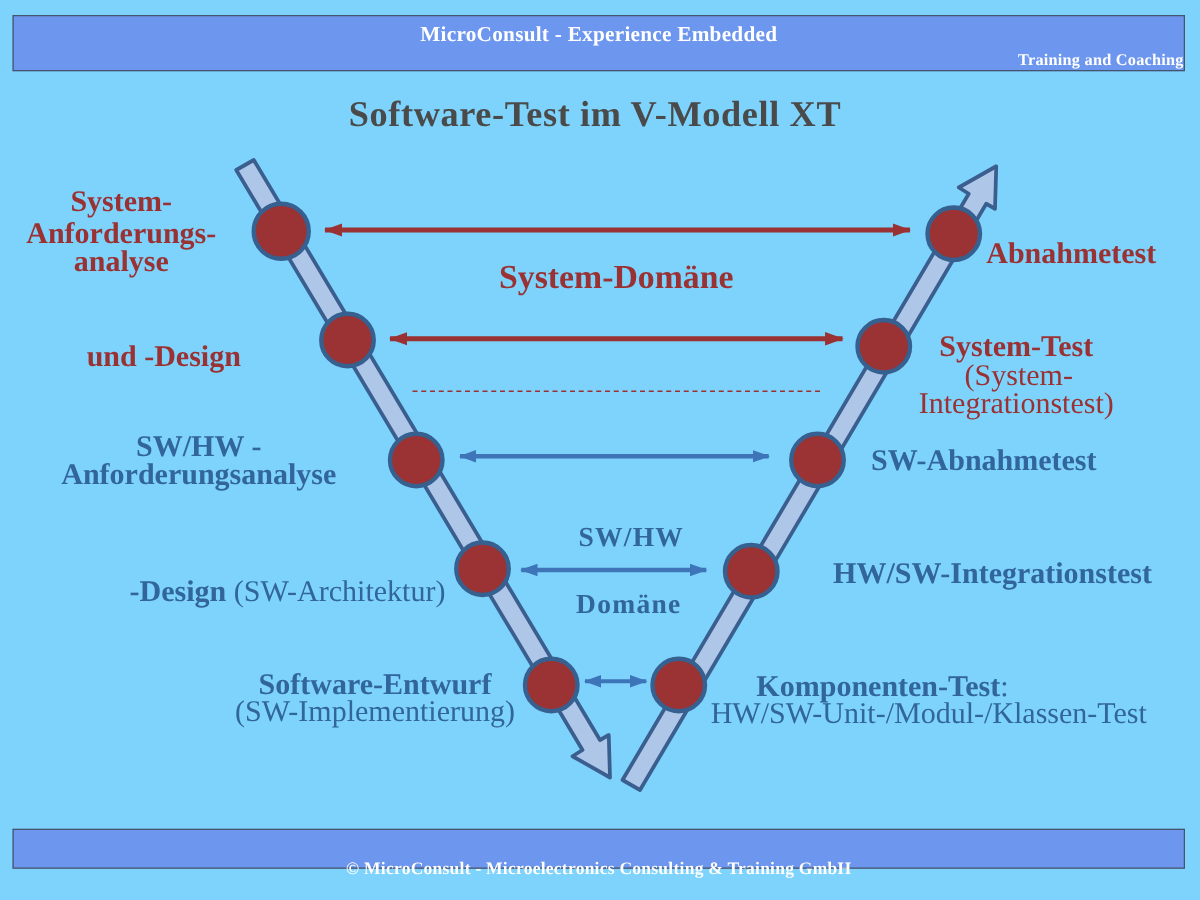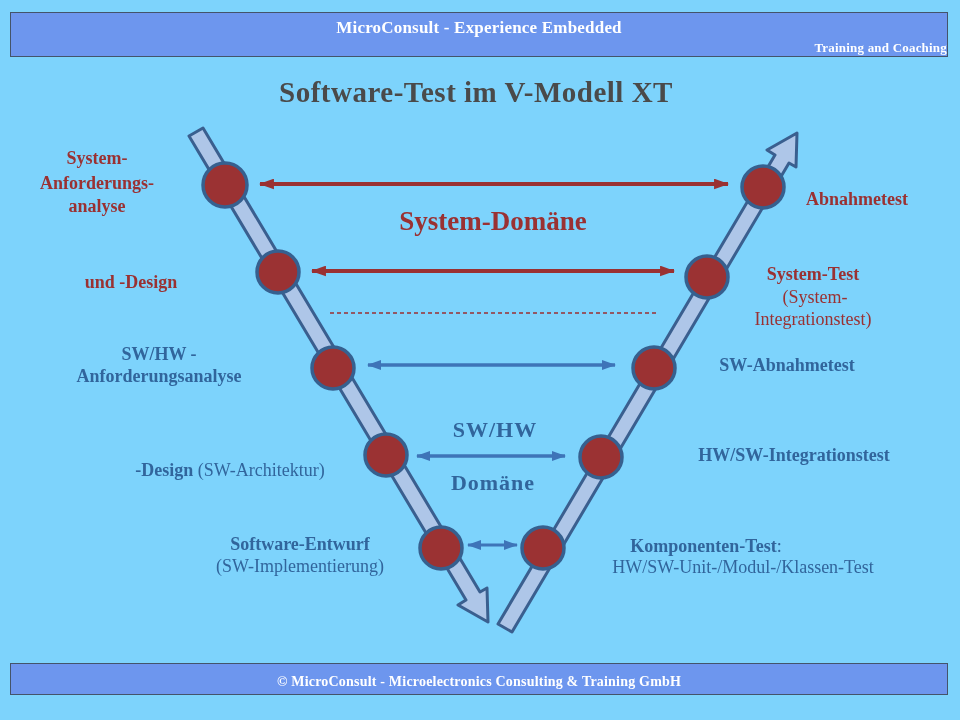--- a/index.html
+++ b/index.html
@@ -7,34 +7,34 @@
     position:relative;width:960px;height:720px;overflow:hidden;background:#7dd3fc;
     font-family:Liberation Serif, serif;
   }
   .layer{position:absolute;left:0;top:0;}
   .banner{
     position:absolute;left:10px;width:938px;background:#6D96EE;border:1px solid #44546A;
     color:#fff;text-align:center;font-weight:bold;box-sizing:border-box;
   }
   .bl1{font-size:17px;margin-top:5px;letter-spacing:.2px;}
   .bl2{font-size:13px;margin-top:2px;letter-spacing:.2px;text-align:right;}
-  .bft{font-size:14px;margin-top:10px;letter-spacing:.2px;}
+  .bft{font-size:14px;margin-top:24px;letter-spacing:.2px;}
   .title{
     position:absolute;left:476px;top:76px;transform:translateX(-50%);
     font-size:29px;font-weight:bold;color:#4A4A4A;white-space:nowrap;letter-spacing:.5px;
   }
   .lbl{
     position:absolute;transform:translateX(-50%);white-space:nowrap;
-    font-size:18px;line-height:1.1;
+    font-size:24px;line-height:1.1;
   }
   .b{font-weight:bold;}
   .red{color:#9A3132;}
   .blue{color:#31659C;}
   .big{font-size:27px;}
-  .mid{font-size:22px;letter-spacing:1px;}
+  .mid{font-size:22px;letter-spacing:1px;margin-left:10px;}
 </style>
 </head>
 <body>
 
 <div id="page">
 
   <svg class="layer" width="960" height="720" viewBox="0 0 960 720">
     <defs>
       <marker id="mr" viewBox="0 0 14 10" refX="13" refY="5" markerWidth="15" markerHeight="11" markerUnits="userSpaceOnUse" orient="auto-start-reverse">
         <path d="M0 0 L14 5 L0 10 Z" fill="#9A3132"></path>

